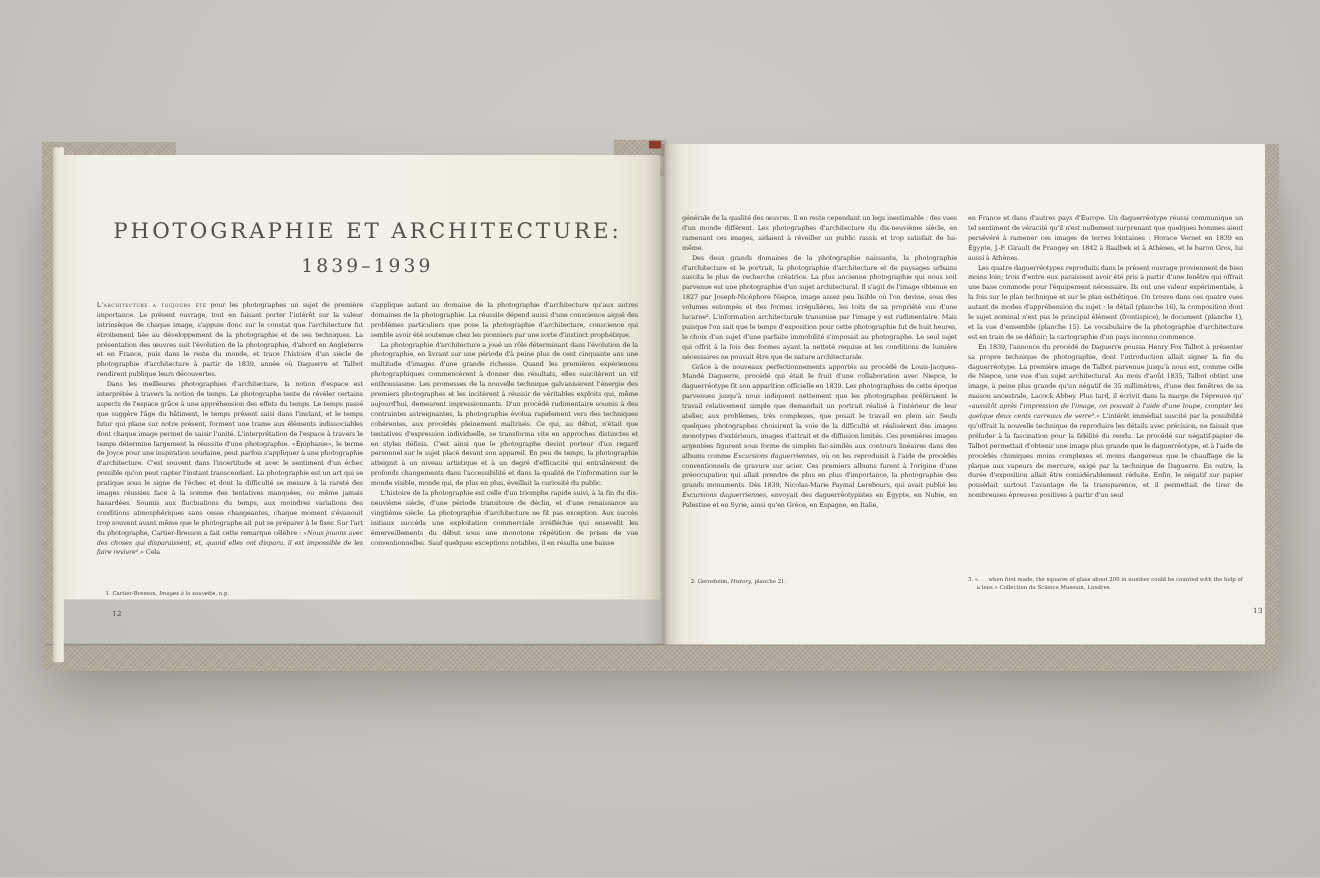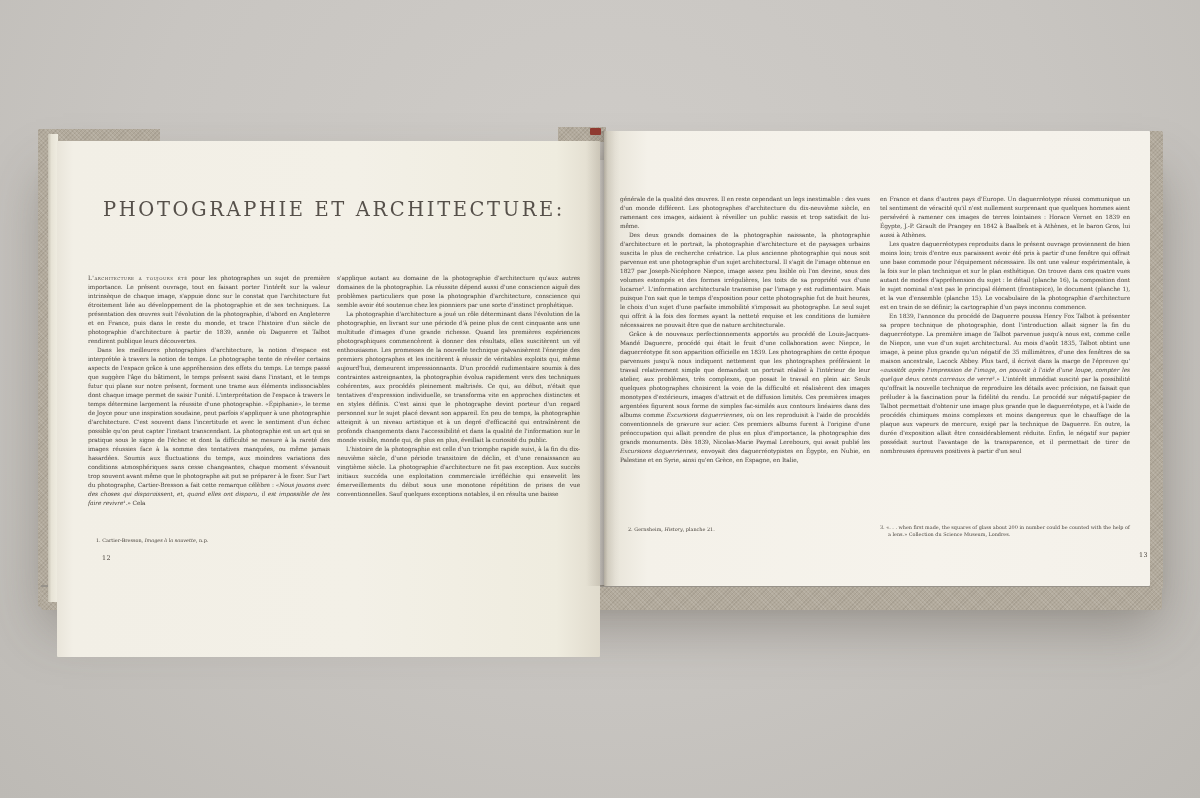--- a/index.html
+++ b/index.html
@@ -16,21 +16,21 @@
     position:absolute;}
   .cover-left-corner{left:38px;top:129px;width:122px;height:17px;border-radius:2px 0 0 0;}
   .cover-left-strip{left:38px;top:129px;width:13px;height:478px;border-radius:2px 0 0 2px;}
   .cover-spine-top{left:558px;top:127px;width:48px;height:15px;}
   .cover-bottom{left:41px;top:585px;width:1121px;height:23px;border-radius:0 0 3px 3px;
     border-top:2px solid #97928a;}
   .cover-right{left:1150px;top:131px;width:13px;height:458px;border-radius:0 2px 2px 0;}
   .page-stack-left{position:absolute;left:48px;top:134px;width:10px;height:468px;
     background:linear-gradient(to right,#c7c2b4 0%,#e7e3d6 35%,#f0ede2 100%);}
   .page{position:absolute;border-radius:1px;}
-  .page-left{left:57px;top:141px;width:543px;height:516px;
+  .page-left{left:57px;top:141px;width:543px;height:404px;
     background:linear-gradient(to right,#e9e5da 0%,#f2efe6 3%,var(--paper_left,#f3f0e7) 55%,#efecdf 92%,#e0dbcd 100%);}
   .page-right{left:604px;top:131px;width:546px;height:455px;
     background:linear-gradient(to right,#d9d4c6 0%,#e9e5da 2%,#f4f1e9 8%,var(--paper_right,#f6f3ec) 60%,#f4f1ea 100%);}
   .gutter{position:absolute;left:586px;top:131px;width:34px;height:455px;pointer-events:none;
     background:linear-gradient(to right,rgba(90,80,65,0) 0%,rgba(90,80,65,.16) 42%,rgba(58,50,40,.26) 52%,rgba(90,80,65,.10) 64%,rgba(90,80,65,0) 100%);}
   .headband{position:absolute;left:590px;top:128px;width:11px;height:7px;border-radius:1px;
     background:var(--headband_red,#8f3a30);}
   .title-l1,.title-l2{position:absolute;left:30px;width:494px;margin:0;text-align:center;
     font-weight:400;color:var(--title_ink,#56504a);}
   .title-l1{top:57px;font-size:19.5px;letter-spacing:2.6px;}
@@ -63,20 +63,21 @@
 
     <div class="cover cover-left-corner"></div>
     <div class="cover cover-left-strip"></div>
     <div class="cover cover-spine-top"></div>
     <div class="cover cover-bottom"></div>
     <div class="cover cover-right"></div>
     <div class="page-stack-left"></div>
 
     <div class="page page-left">
       <h1 class="title-l1">PHOTOGRAPHIE ET ARCHITECTURE:</h1>
+      <h2 class="title-l2">1839–1939</h2>
       <div class="col col-l1">
           <p><span class="sc">L'architecture a toujours été</span><span> pour les photographes un sujet de première importance. Le présent ouvrage, tout en faisant porter l'intérêt sur la valeur intrinsèque de chaque image, s'appuie donc sur le constat que l'architecture fut étroitement liée au développement de la photographie et de ses techniques. La présentation des œuvres suit l'évolution de la photographie, d'abord en Angleterre et en France, puis dans le reste du monde, et trace l'histoire d'un siècle de photographie d'architecture à partir de 1839, année où Daguerre et Talbot rendirent publique leurs découvertes.</span></p>
           <p class="ind"><span>Dans les meilleures photographies d'architecture, la notion d'espace est interprétée à travers la notion de temps. Le photographe tente de révéler certains aspects de l'espace grâce à une appréhension des effets du temps. Le temps passé que suggère l'âge du bâtiment, le temps présent saisi dans l'instant, et le temps futur qui plane sur notre présent, forment une trame aux éléments indissociables dont chaque image permet de saisir l'unité. L'interprétation de l'espace à travers le temps détermine largement la réussite d'une photographie. «Épiphanie», le terme de Joyce pour une inspiration soudaine, peut parfois s'appliquer à une photographie d'architecture. C'est souvent dans l'incertitude et avec le sentiment d'un échec possible qu'on peut capter l'instant transcendant. La photographie est un art qui se pratique sous le signe de l'échec et dont la difficulté se mesure à la rareté des images réussies face à la somme des tentatives manquées, ou même jamais hasardées. Soumis aux fluctuations du temps, aux moindres variations des conditions atmosphériques sans cesse changeantes, chaque moment s'évanouit trop souvent avant même que le photographe ait put se préparer à le fixer. Sur l'art du photographe, Cartier-Bresson a fait cette remarque célèbre : </span><span class="i">«Nous jouons avec des choses qui disparaissent, et, quand elles ont disparu, il est impossible de les faire revivre¹.»</span><span> Cela</span></p>
         </div>
       <div class="col col-l2">
           <p><span>s'applique autant au domaine de la photographie d'architecture qu'aux autres domaines de la photographie. La réussite dépend aussi d'une conscience aiguë des problèmes particuliers que pose la photographie d'architecture, conscience qui semble avoir été soutenue chez les pionniers par une sorte d'instinct prophétique.</span></p>
           <p class="ind"><span>La photographie d'architecture a joué un rôle déterminant dans l'évolution de la photographie, en livrant sur une période d'à peine plus de cent cinquante ans une multitude d'images d'une grande richesse. Quand les premières expériences photographiques commencèrent à donner des résultats, elles suscitèrent un vif enthousiasme. Les promesses de la nouvelle technique galvanisèrent l'énergie des premiers photographes et les incitèrent à réussir de véritables exploits qui, même aujourd'hui, demeurent impressionnants. D'un procédé rudimentaire soumis à des contraintes astreignantes, la photographie évolua rapidement vers des techniques cohérentes, aux procédés pleinement maîtrisés. Ce qui, au début, n'était que tentatives d'expression individuelle, se transforma vite en approches distinctes et en styles définis. C'est ainsi que le photographe devint porteur d'un regard personnel sur le sujet placé devant son appareil. En peu de temps, la photographie atteignit à un niveau artistique et à un degré d'efficacité qui entraînèrent de profonds changements dans l'accessibilité et dans la qualité de l'information sur le monde visible, monde qui, de plus en plus, éveillait la curiosité du public.</span></p>
           <p class="ind"><span>L'histoire de la photographie est celle d'un triomphe rapide suivi, à la fin du dix-neuvième siècle, d'une période transitoire de déclin, et d'une renaissance au vingtième siècle. La photographie d'architecture ne fit pas exception. Aux succès initiaux succéda une exploitation commerciale irréfléchie qui ensevelit les émerveillements du début sous une monotone répétition de prises de vue conventionnelles. Sauf quelques exceptions notables, il en résulta une baisse</span></p>
         </div>
       <div class="footnote fn-l">

